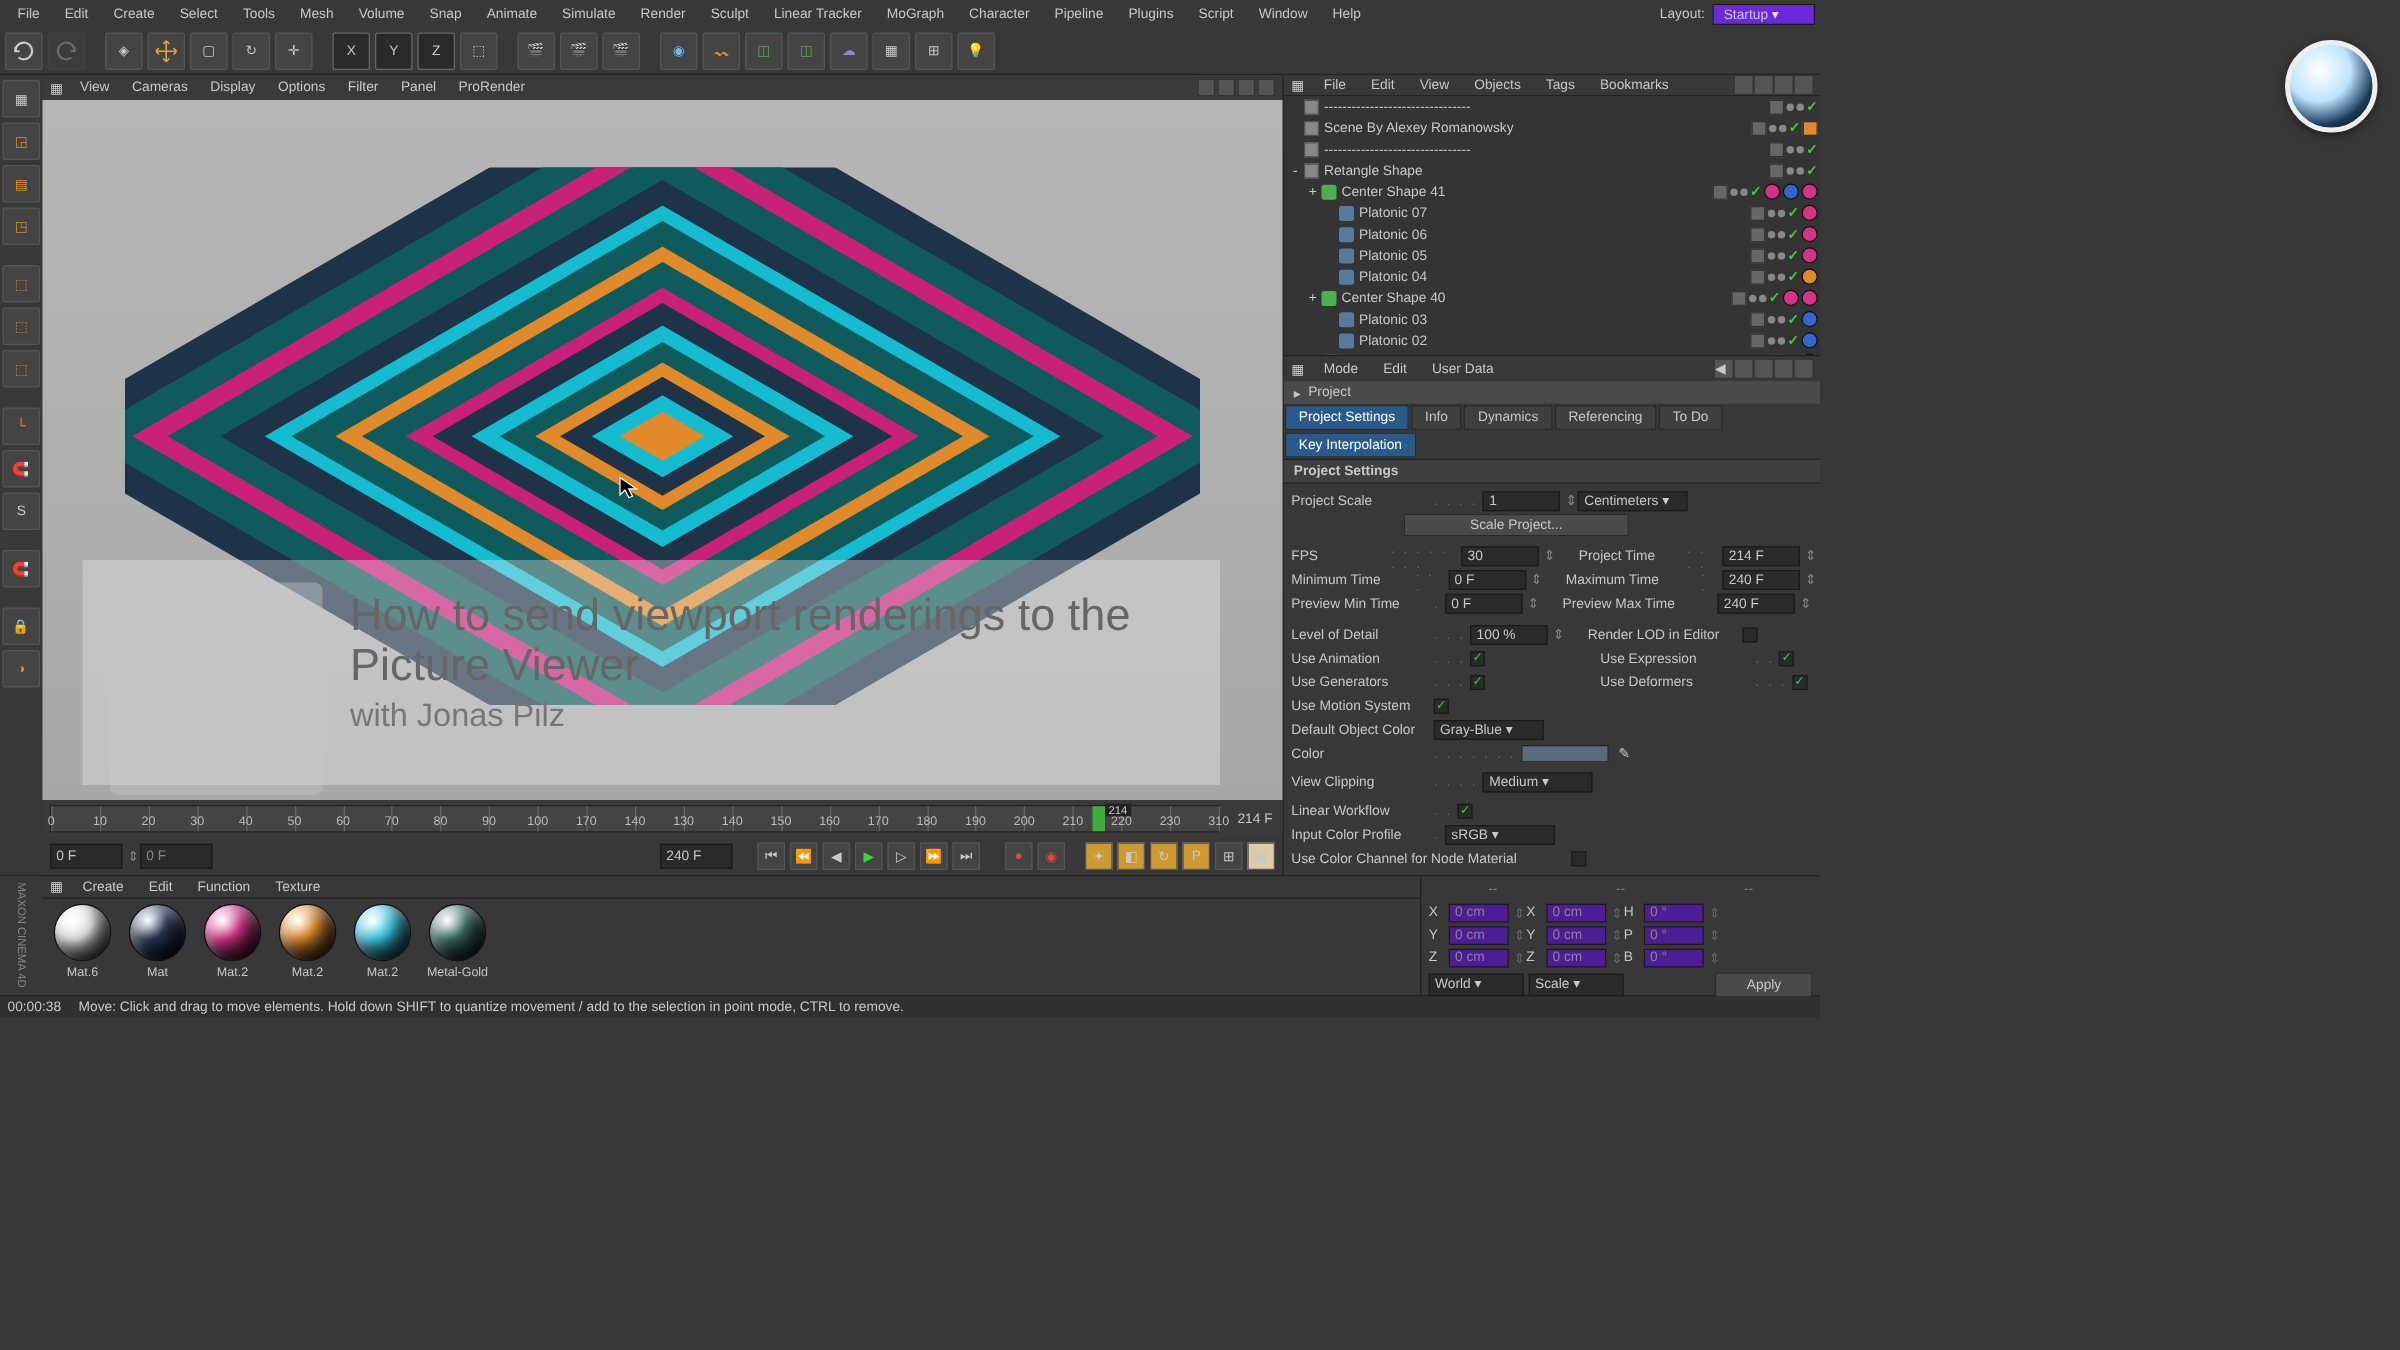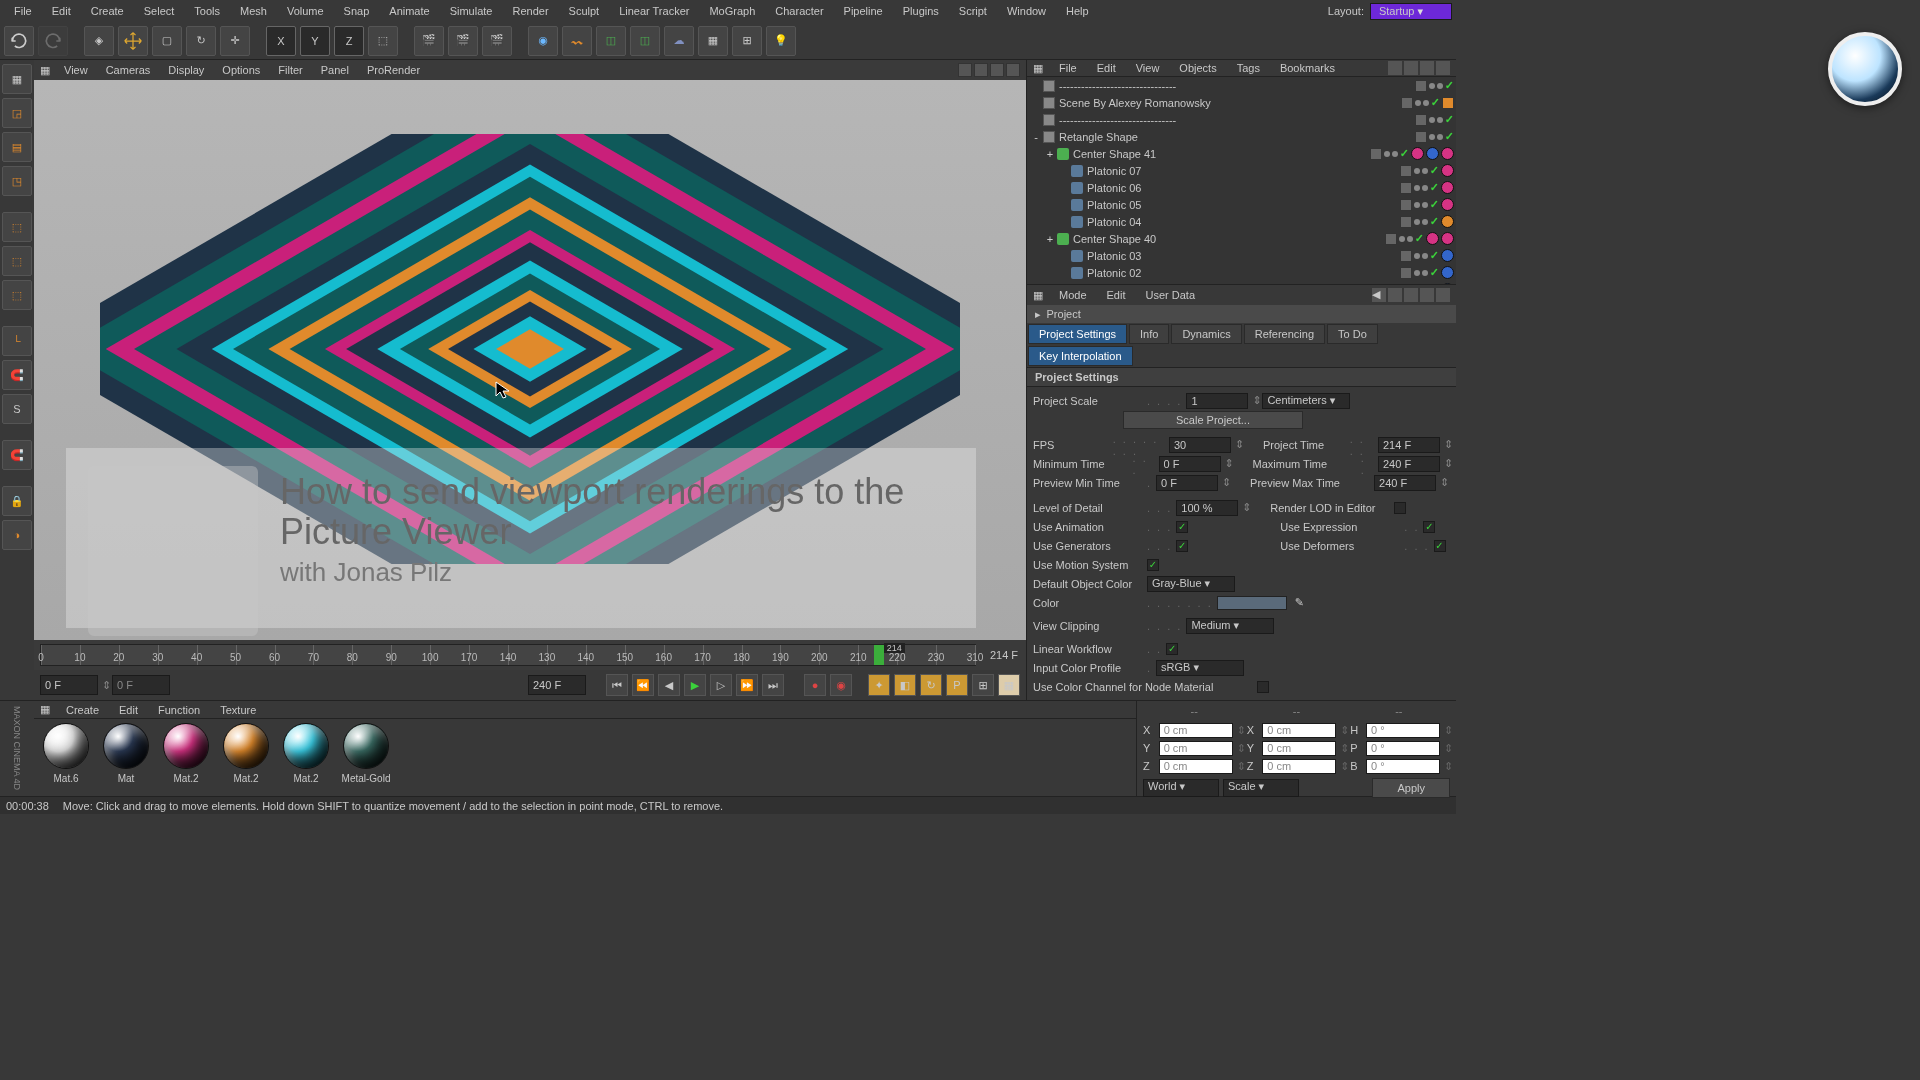--- a/index.html
+++ b/index.html
@@ -94,21 +94,21 @@
 .matpanel{flex:1;display:flex;flex-direction:column;}
 .mat-menu{height:18px;display:flex;align-items:center;padding:0 6px;gap:4px;border-bottom:1px solid #222;}
 .mat-menu .mi{padding:2px 8px;}
 .mats{flex:1;display:flex;align-items:flex-start;padding:4px 6px;gap:8px;overflow:auto;}
 .mat{display:flex;flex-direction:column;align-items:center;width:52px;}
 .ball{width:46px;height:46px;border-radius:50%;border:1px solid #111;box-shadow:inset -8px -10px 14px rgba(0,0,0,0.6), inset 6px 8px 10px rgba(255,255,255,0.5);}
 .mlab{margin-top:4px;font-size:10px;}
 .coord{width:320px;border-left:1px solid #222;padding:4px 6px;}
 .crow{display:flex;align-items:center;height:18px;gap:4px;}
 .clab{width:12px;}
-.cf{width:74px;height:15px;background:#ffffff;border:1px solid #1a1a1a;padding:0 4px;color:#888;}
+.cf{width:48px;height:15px;background:#4c1d95;border:1px solid #1a1a1a;padding:0 4px;color:#888;}
 .csel{width:76px;height:18px;background:#2a2a2a;border:1px solid #1a1a1a;padding:0 4px;}
 .apply{background:#4a4a4a;border:1px solid #2a2a2a;padding:3px 24px;margin-left:auto;}
 
 .statusbar{height:18px;background:#303030;display:flex;align-items:center;padding:0 6px;border-top:1px solid #222;}
 .logo-badge{position:absolute;right:18px;top:32px;width:74px;height:74px;border-radius:50%;background:radial-gradient(circle at 35% 30%,#fff,#bde4ff 40%,#1a3a5a 70%,#02060c);border:4px solid #eee;box-shadow:0 2px 8px rgba(0,0,0,0.5);}
 
 .attr-icons{margin-left:auto;display:flex;gap:2px;}
 .attr-icons span{width:14px;height:14px;background:#555;}
 
 ::-webkit-scrollbar{width:10px;background:#2a2a2a;}

